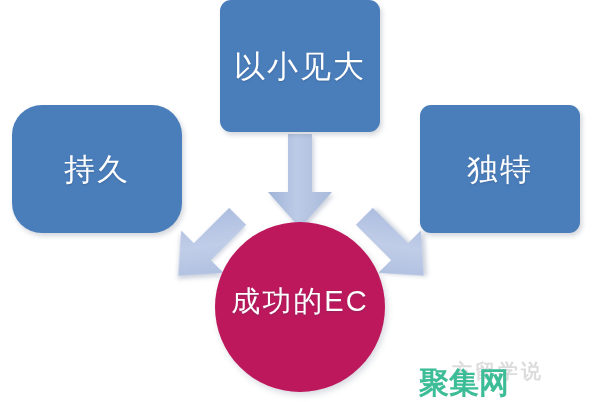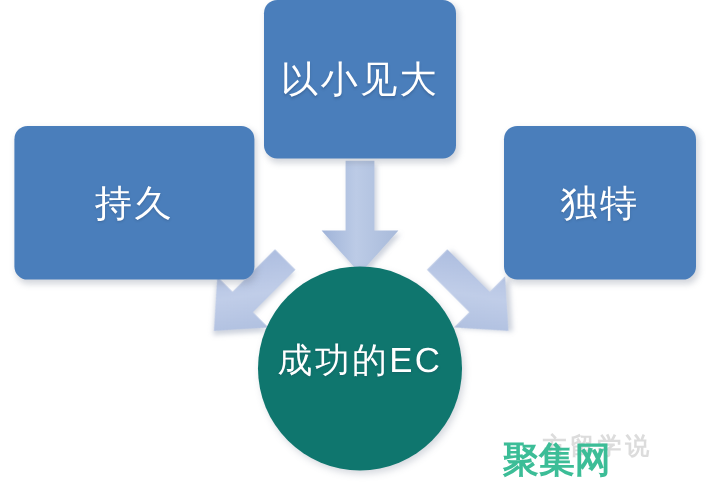--- a/index.html
+++ b/index.html
@@ -31,33 +31,33 @@
   .factor-label {
     color: #ffffff;
     font-size: 31px;
     letter-spacing: 2px;
     line-height: 1;
     text-shadow: 0 1px 2px rgba(40,60,90,0.30);
     user-select: none;
     white-space: nowrap;
   }
 
-  #box-left   { left: 12px;  top: 105px; width: 200px; height: 128px; }
+  #box-left   { left: 12px;  top: 105px; width: 170px; height: 128px; border-radius: 30px; }
   #box-top    { left: 220px; top: 0px;   width: 160px; height: 132px; }
   #box-right  { left: 420px; top: 105px; width: 160px; height: 128px; }
 
   
   #result-circle {
     position: absolute;
     left: 215px;
     top: 222px;
     width: 170px;
     height: 170px;
     border-radius: 50%;
-    background: #0f766e;
+    background: #be185d;
     box-shadow: 2px 3px 6px rgba(120,130,150,0.30);
     display: flex;
     align-items: center;
     justify-content: center;
   }
   #result-circle .factor-label {
     font-size: 29px;
     position: relative;
     top: -6px;
   }

